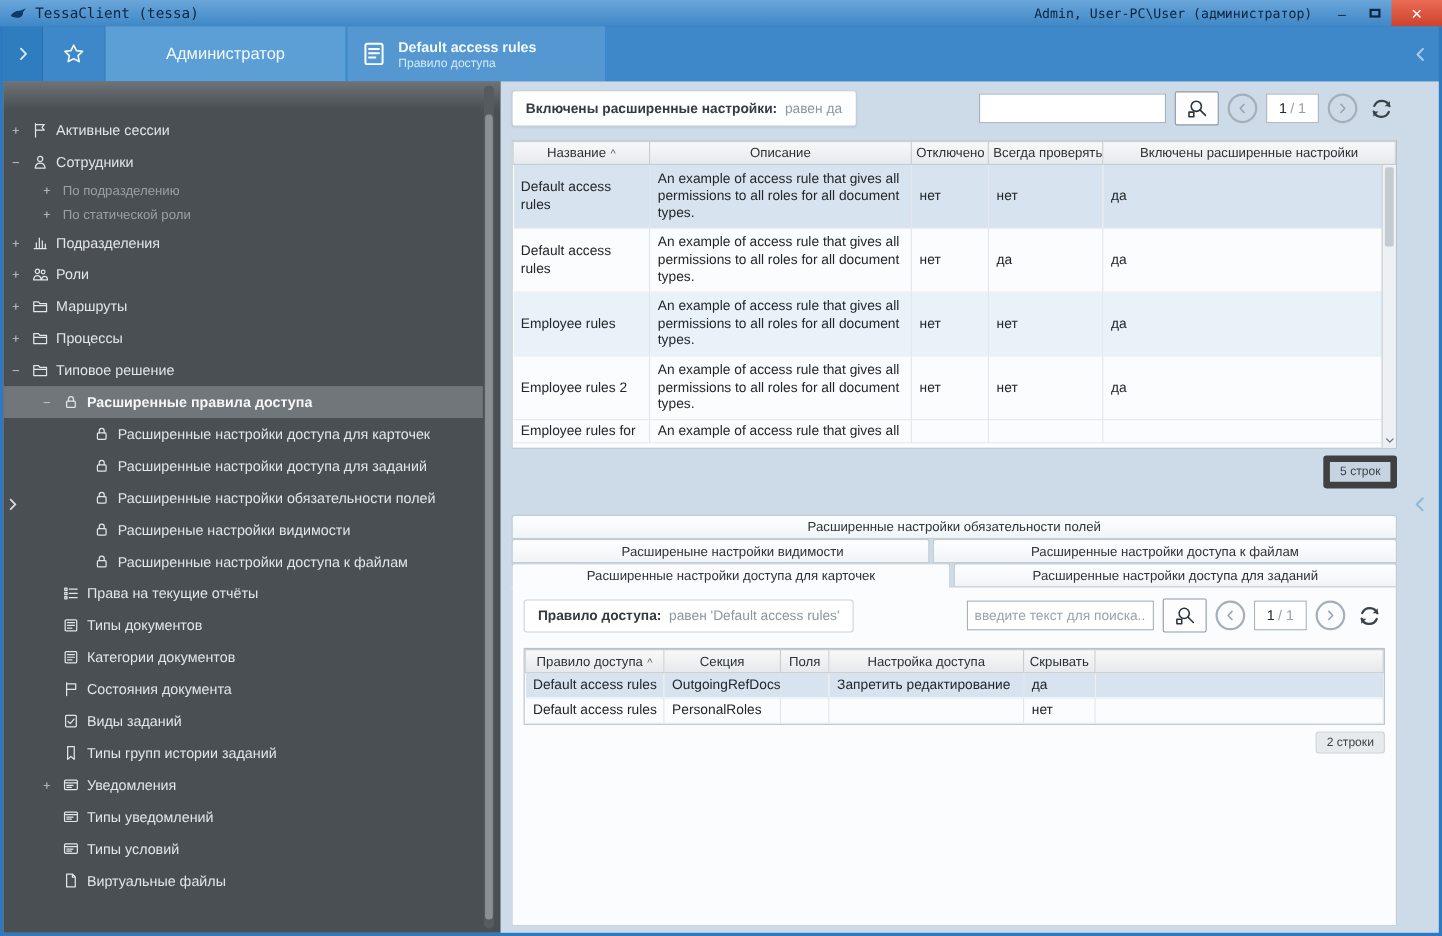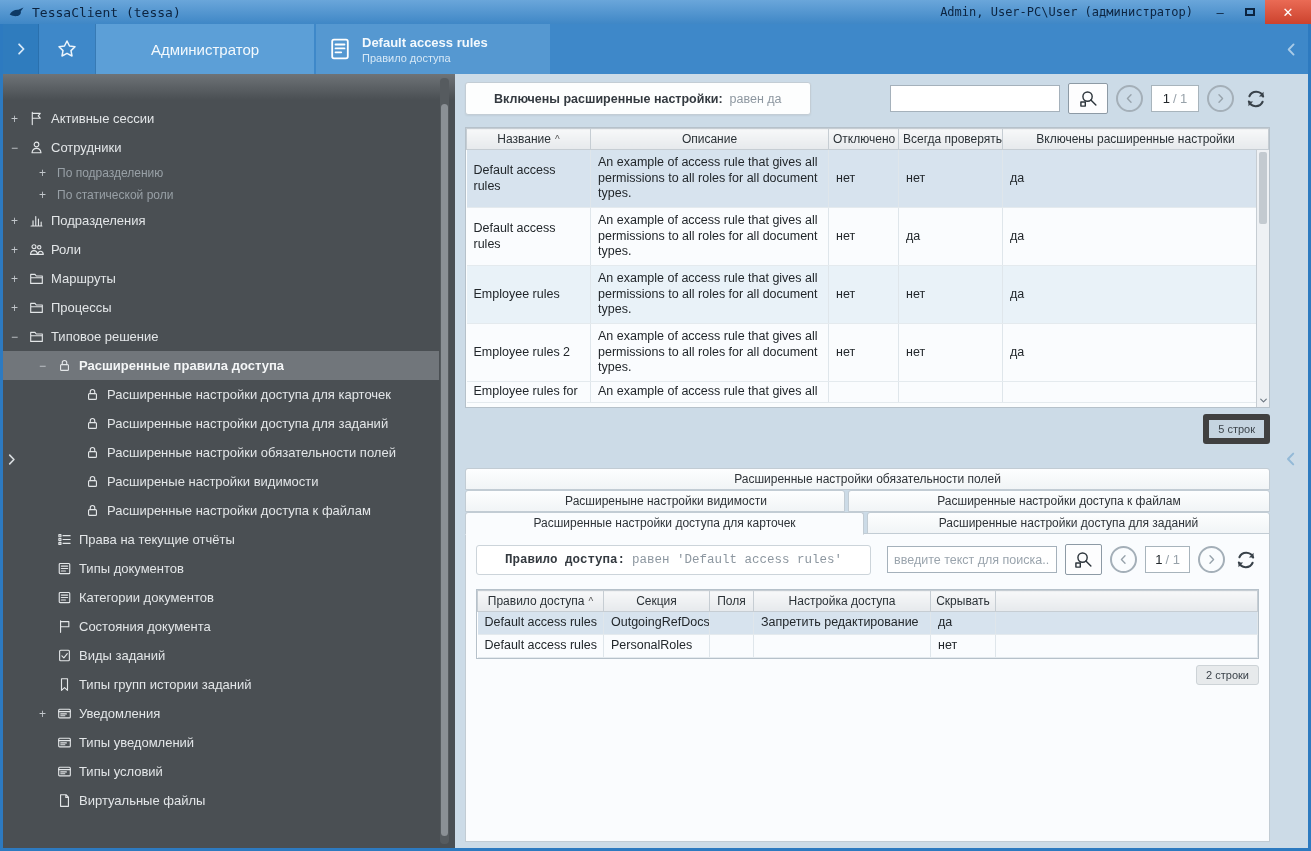--- a/index.html
+++ b/index.html
@@ -48,21 +48,21 @@
   .lbl { white-space:nowrap; overflow:hidden; }
   .sb-scroll { position:absolute; right:6px; top:4px; bottom:4px; width:9px; background:#565b5f; border-radius:4px; cursor:pointer; }
   .sb-thumb { position:absolute; top:26px; bottom:8px; left:1px; right:1px; background:#8b9095; border-radius:4px; }
   .sb-collapse { position:absolute; left:2px; top:50%; transform:translateY(-50%); color:#d8dcdf; cursor:pointer; }
 
   
   .main { flex:1; position:relative; display:flex; flex-direction:column; padding:6px 38px 6px 10px; min-width:0; }
   .right-collapse { position:absolute; right:9px; top:50%; transform:translateY(-50%); color:#93b9d7; cursor:pointer; }
 
   .toolbar { display:flex; align-items:center; gap:8px; margin-top:2px; flex:0 0 auto; }
-  .chip { background:#fdfefe; border:1px solid #c3cdd5; border-radius:3px; height:33px; display:flex; align-items:center; padding:0 28px; gap:7px; box-shadow:0 1px 2px rgba(0,0,0,.06); cursor:pointer; }
+  .chip { background:#fdfefe; border:1px solid #c3cdd5; border-radius:3px; height:33px; display:flex; align-items:center; padding:0 12px; gap:7px; box-shadow:0 1px 2px rgba(0,0,0,.06); cursor:pointer; }
   .chip-l { font-size:12.5px; font-weight:bold; color:#343a40; white-space:nowrap; }
   .chip-v { font-size:12.5px; color:#8d97a0; white-space:nowrap; }
   .tfill { flex:1; }
   .sinput { width:170px; height:27px; border:1px solid #a5b1bb; background:#fff; font-size:12.5px; padding:0 6px; outline:none; color:#333; }
   .sinput::placeholder { color:#9aa4ad; }
   .sbtn { width:40px; height:31px; border:1px solid #8d9aa5; border-radius:2px; background:#fdfdfe; color:#2c343b; display:flex; align-items:center; justify-content:center; cursor:pointer; padding:0; }
   .cbtn { width:27px; height:27px; border:2px solid #a4afb8; border-radius:50%; display:flex; align-items:center; justify-content:center; color:#97a2ab; cursor:pointer; flex:0 0 27px; }
   .pagebox { width:48px; height:27px; background:#fff; border:1px solid #a8b4bc; display:flex; align-items:center; justify-content:center; gap:3px; font-size:13px; cursor:default; }
   .pg { color:#22272b; } .pt { color:#98a2aa; }
   .rbtn { width:28px; height:28px; display:flex; align-items:center; justify-content:center; color:#39424a; cursor:pointer; }
@@ -89,21 +89,21 @@
   .badge-gray { background:#e7eaec; border:1px solid #cdd3d7; }
 
   
   .tabs { margin-top:24px; flex:0 0 auto; }
   .tabrow { display:flex; gap:3px; }
   .tab { flex:1; height:22px; line-height:20px; text-align:center; font-size:12px; color:#2e3338; background:linear-gradient(#fdfeff,#f1f4f6); border:1px solid #c2ccd4; border-radius:3px 3px 0 0; cursor:pointer; white-space:nowrap; overflow:hidden; }
   .r2 .tab:first-child { flex:0 0 380px;padding-left:22px; }
   .r3 .tab:first-child { flex:0 0 399px; }
   .tab.active { background:#fafcfe; position:relative; z-index:2; border-bottom:1px solid #fafcfe; height:23px; margin-bottom:-1px; }
   .panel { flex:1; margin-top:-1px; border:1px solid #c2ccd4; background:#fafcfe; padding:8px 10px; display:flex; flex-direction:column; min-height:0; position:relative; z-index:1; }
-  .panel .chip { height:30px; background:#fff; border-color:#ccd4da; box-shadow:none;font-family:Liberation Mono, monospace; }
+  .panel .chip { height:30px; background:#fff; border-color:#ccd4da; box-shadow:none; }
   .tblwrap2 { margin-top:14px; border:1px solid #b6c1ca; background:#fff; flex:0 0 auto; }
   .grid2 tbody td { height:23px; white-space:nowrap; }
 
   
   svg.ic { fill:none; stroke:currentColor; stroke-width:1.2; stroke-linecap:round; stroke-linejoin:round; }
   svg.thick { stroke-width:2; }
   .defs { position:absolute; width:0; height:0; overflow:hidden; }
 </style>
 </head>
 <body>

